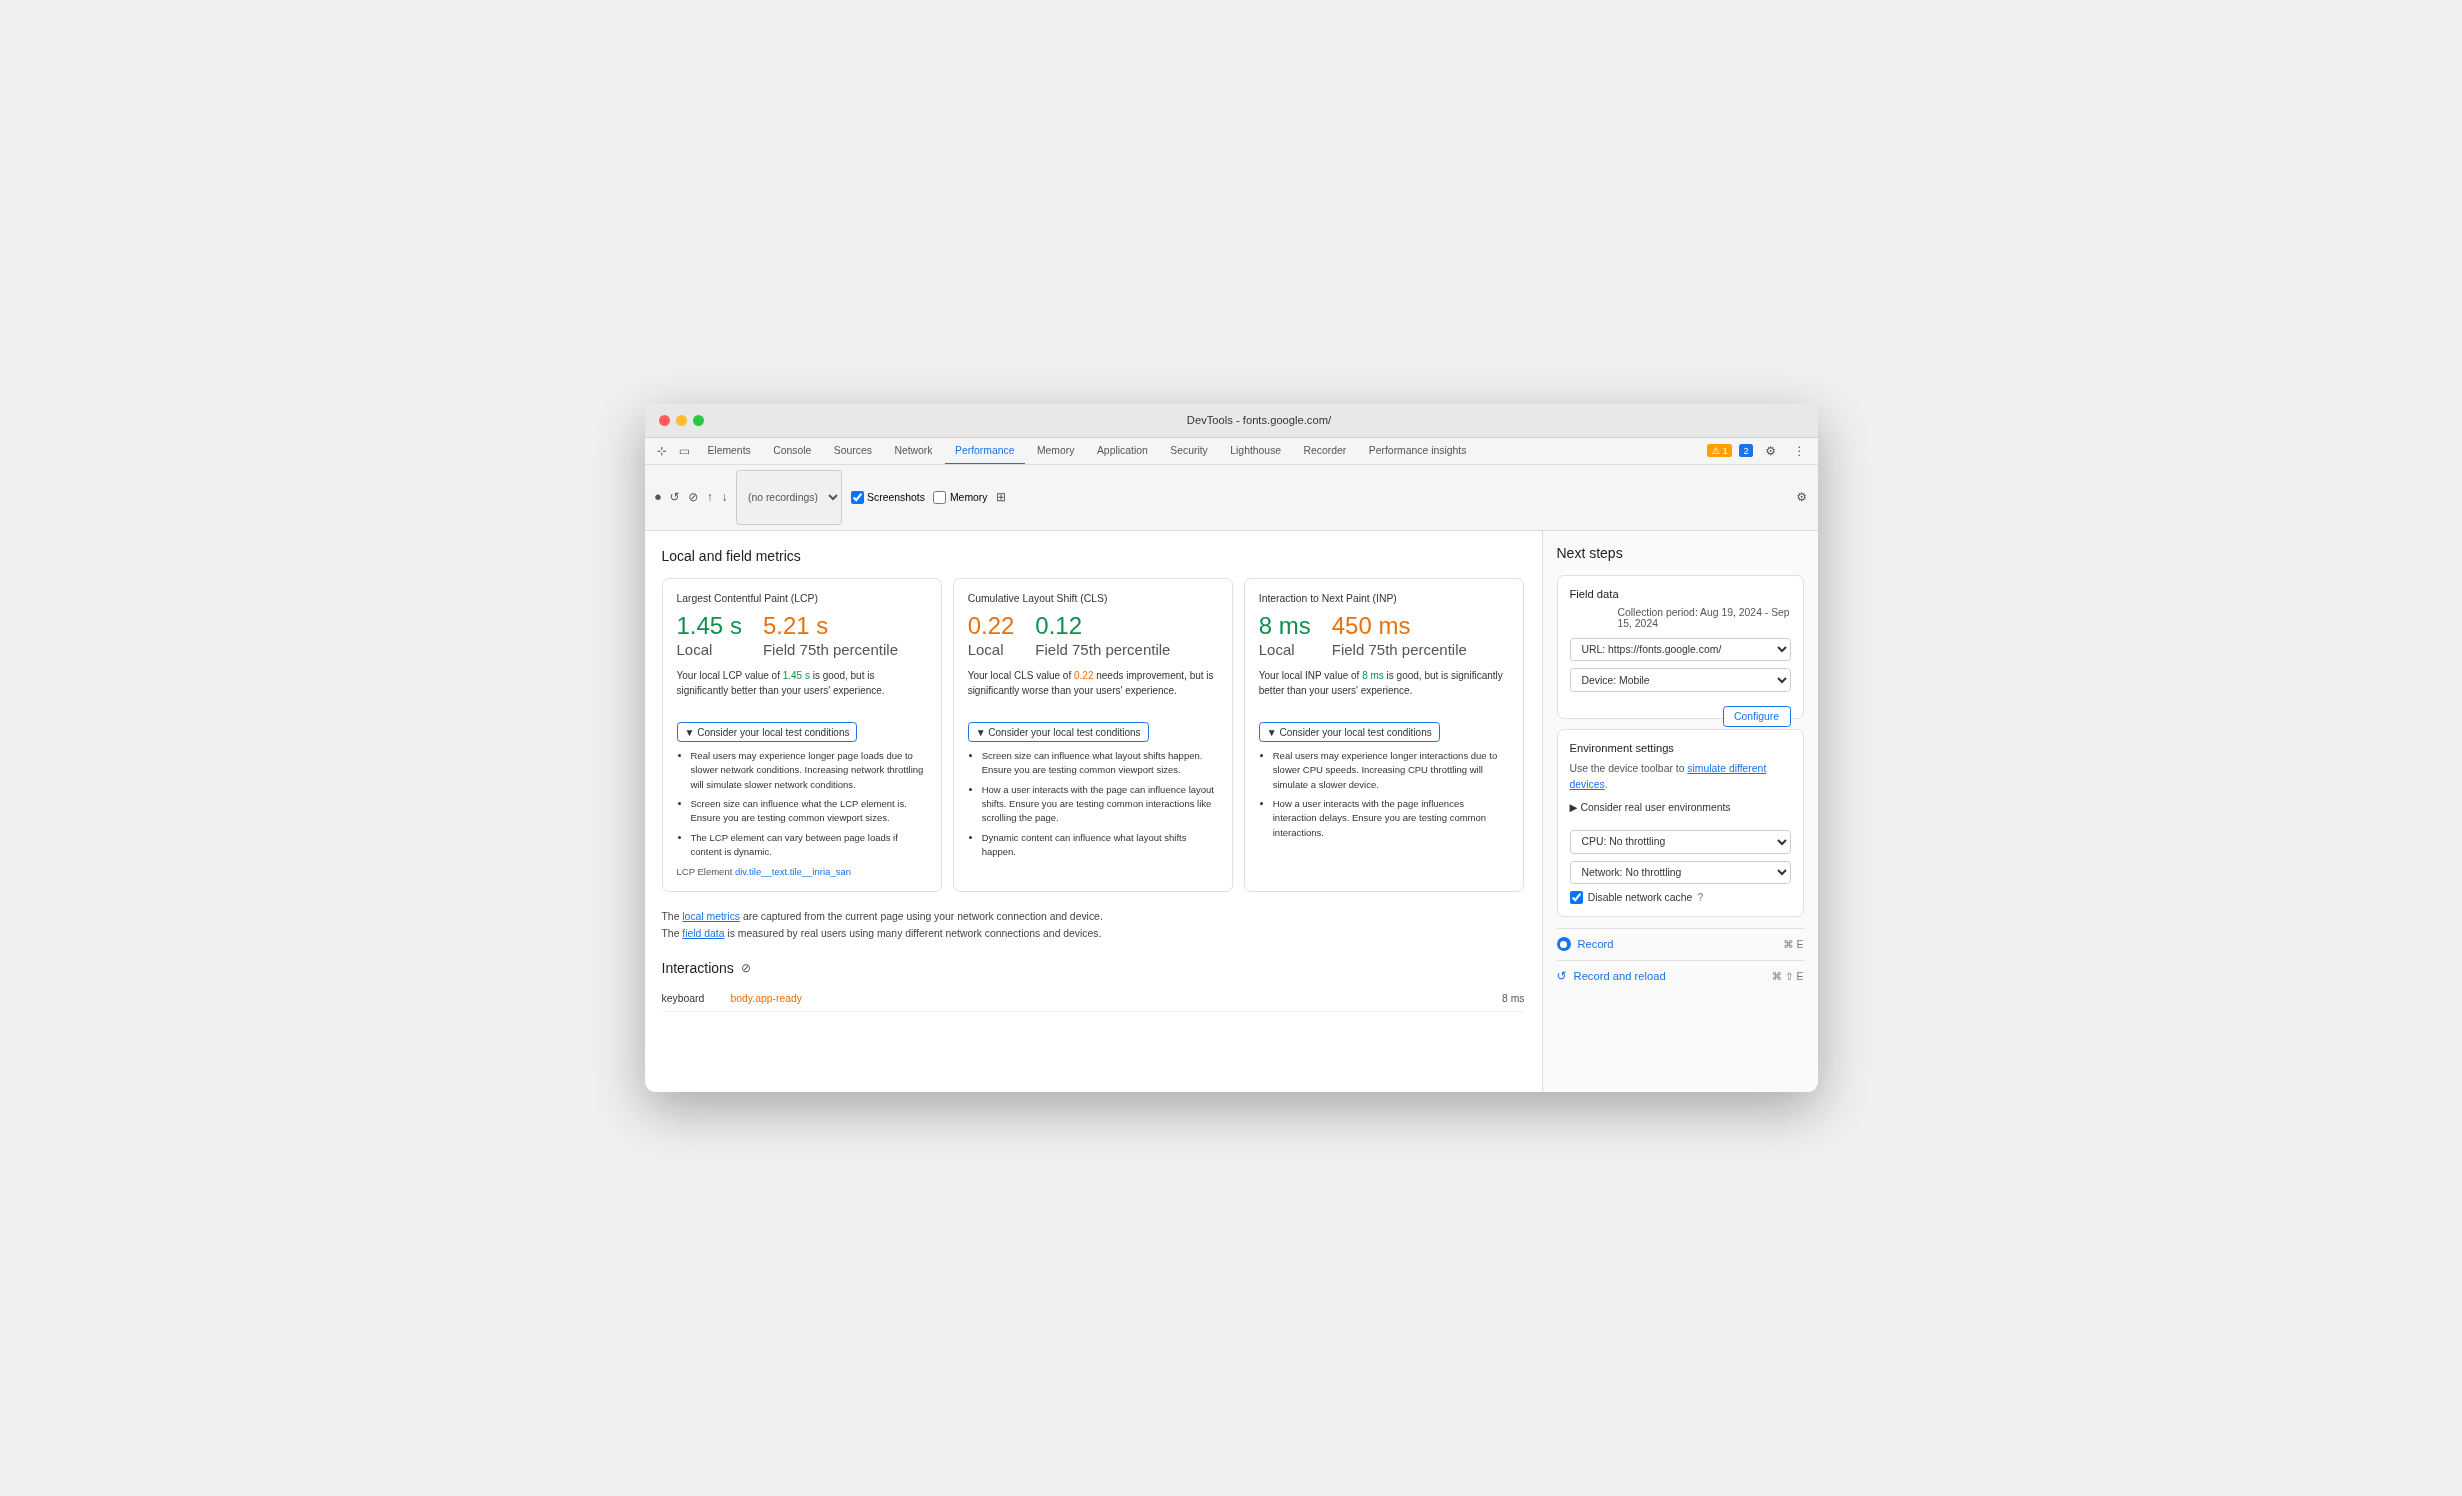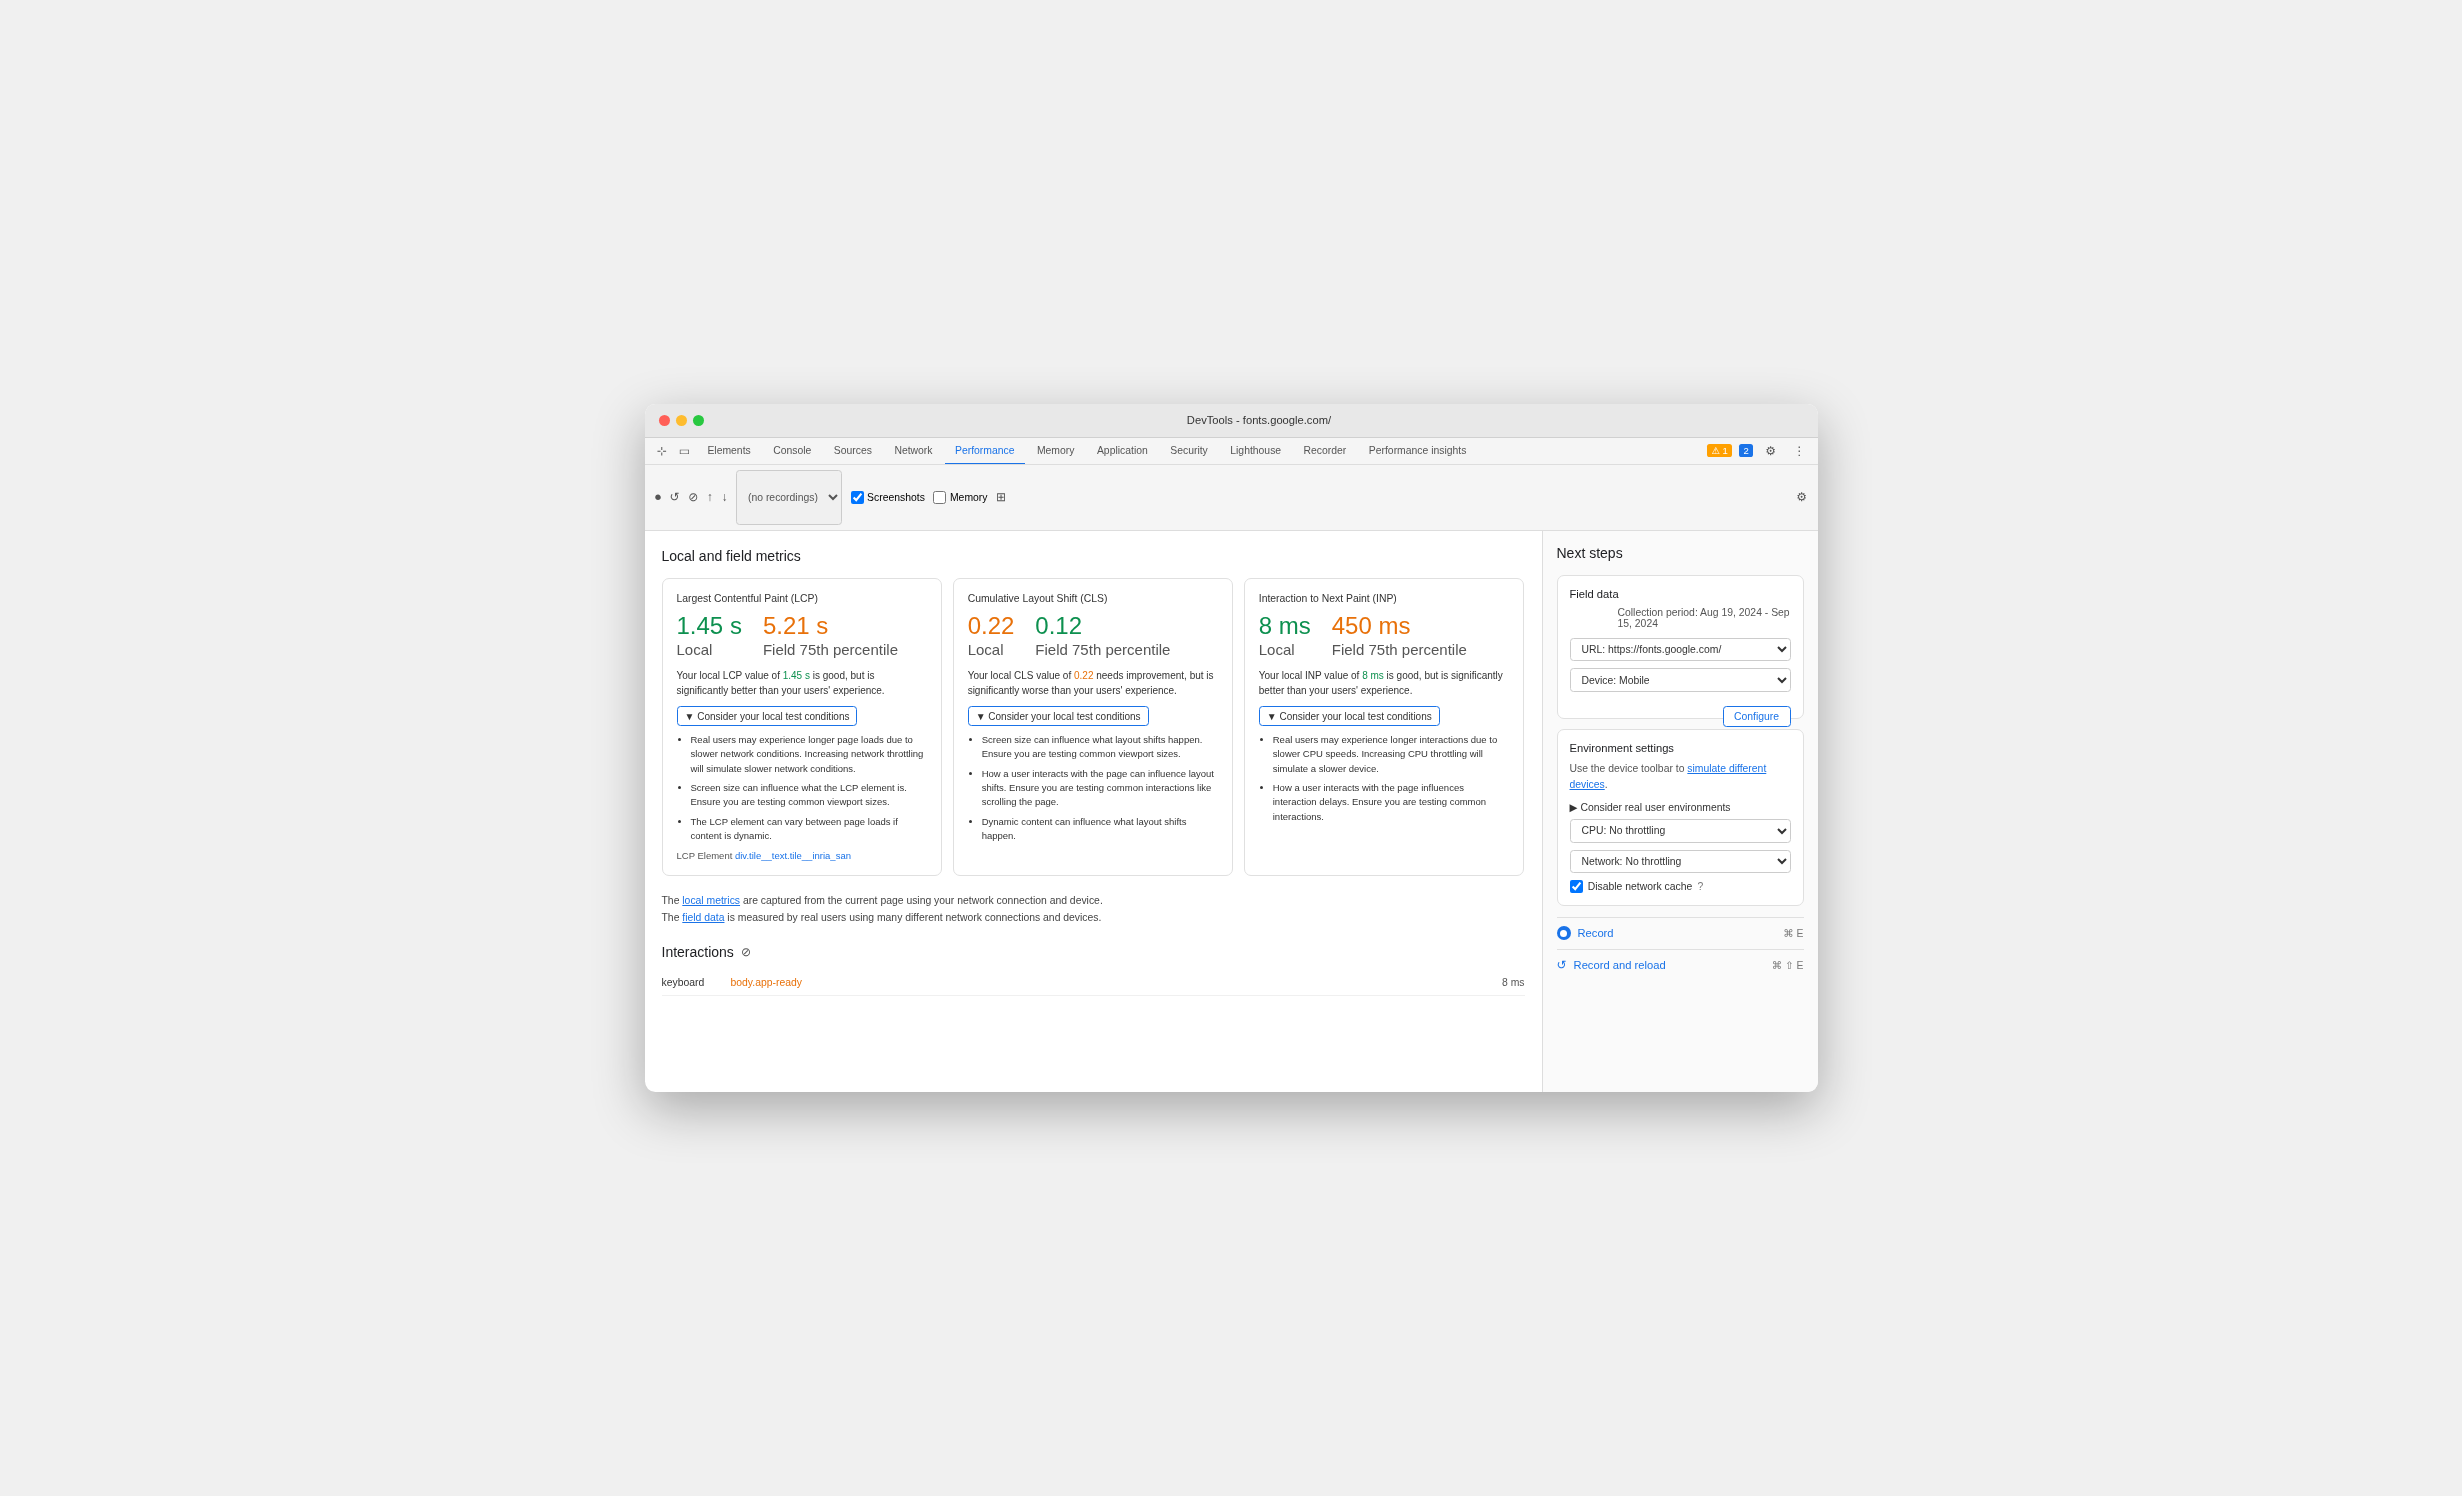--- a/index.html
+++ b/index.html
@@ -189,21 +189,21 @@
       font-size: 15px;
       color: #555;
       margin-top: 1.7px;
     }
     .color-green { color: #0d904f; }
     .color-orange { color: #e8710a; }
     .metric-desc {
       font-size: 10px;
       color: #333;
       line-height: 1.5;
-      margin-bottom: 8px;
+      margin-bottom: 24px;
     }
     .metric-desc span.highlight-green { color: #0d904f; }
     .metric-desc span.highlight-orange { color: #e8710a; }
     
     .consider-toggle {
       border: 1.7px solid #1a73e8;
       border-radius: 3.5px;
       padding: 3.5px 7px;
       font-size: 10px;
       color: #333;
@@ -332,21 +332,21 @@
       margin-bottom: 8.6px;
       line-height: 1.5;
     }
     .env-desc a {
       color: #1a73e8;
     }
     .env-toggle {
       font-size: 10.4px;
       color: #333;
       cursor: pointer;
-      margin-bottom: 6px;
+      margin-bottom: 17px;
       display: flex;
       align-items: center;
       gap: 3.5px;
     }
     .env-control {
       margin-bottom: 7px;
     }
     .env-select {
       width: 100%;
       border: 0.9px solid #ccc;

